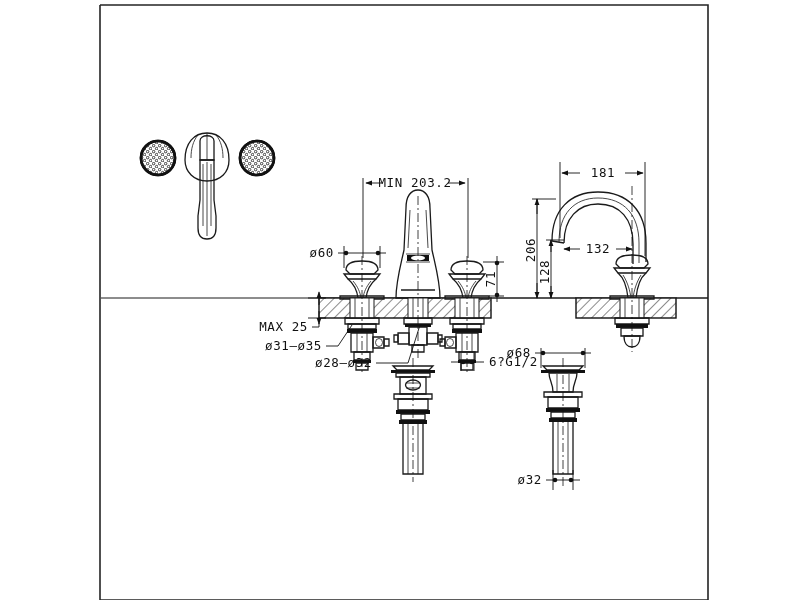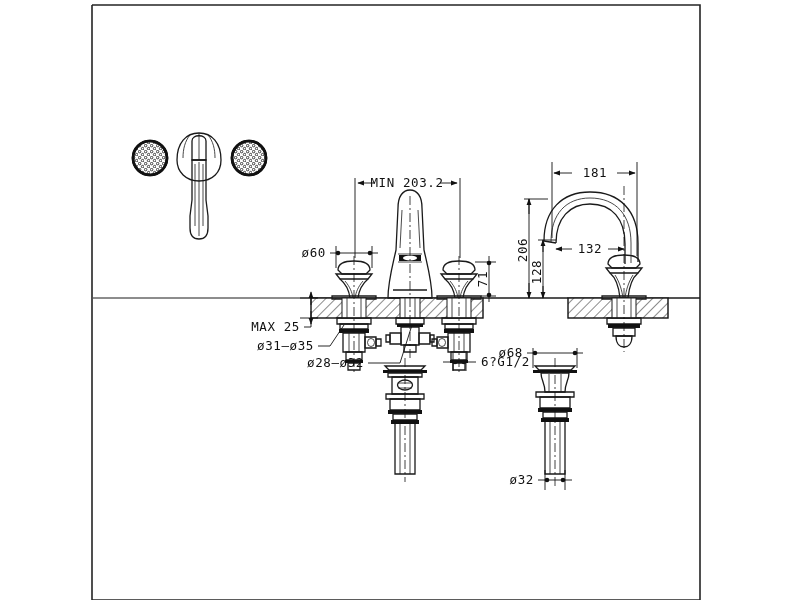--- a/index.html
+++ b/index.html
@@ -11,20 +11,21 @@
     width: 800px;
     height: 600px;
     font-family: "DejaVu Sans", sans-serif;
     overflow: hidden;
   }
   #drawing-root {
     position: relative;
     width: 696px;
     height: 600px;
     background: #ffffff;
+    margin-left: 8px;
   }
   svg#cad {
     display: block;
     width: 800px;
     height: 600px;
   }
   .ln { stroke: #1a1a1a; fill: none; stroke-width: 1; }
   .ln-thin { stroke: #1a1a1a; fill: none; stroke-width: 0.8; }
   .ln-frame { stroke: #242424; fill: none; stroke-width: 1.6; }
   .ln-med { stroke: #1a1a1a; fill: none; stroke-width: 1.3; }

